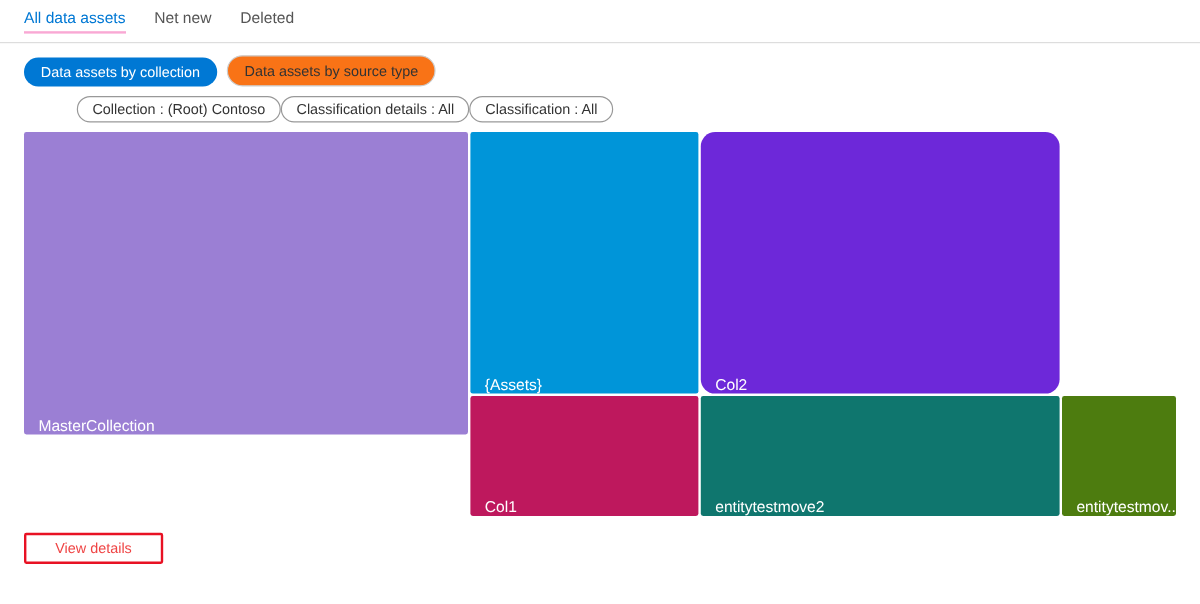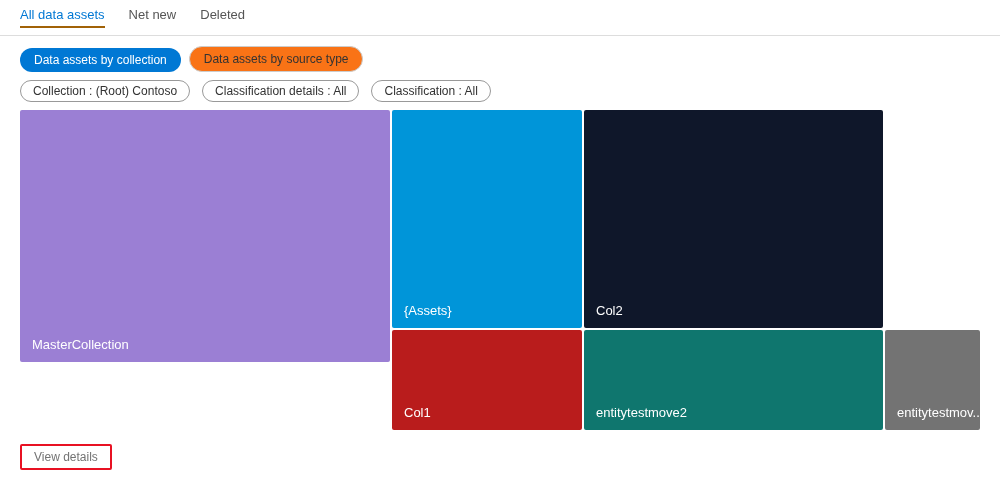--- a/index.html
+++ b/index.html
@@ -24,21 +24,21 @@
     .top-tab {
       font-size: 13px;
       color: #555;
       cursor: pointer;
       padding-bottom: 4px;
       border-bottom: 2px solid transparent;
       white-space: nowrap;
     }
     .top-tab.active {
       color: #0078d4;
-      border-bottom: 2px solid #a16207;
+      border-bottom: 2px solid #f9a8d4;
       font-weight: 500;
     }
 
     
     .view-selector {
       display: flex;
       align-items: flex-end;
       padding: 10px 20px 8px;
       gap: 8px;
     }
@@ -58,22 +58,23 @@
       background: #f97316;
       color: #333;
       border: 1px solid #ccc;
     }
 
     
     .filters-row {
       display: flex;
       align-items: flex-end;
       padding: 0 20px 8px;
-      gap: 12px;
+      gap: 0;
       flex-wrap: wrap;
+      margin-left: 44px;
     }
     .filter-chip {
       border: 1px solid #999;
       border-radius: 14px;
       padding: 3px 12px;
       font-size: 12px;
       color: #333;
       background: #fff;
       cursor: pointer;
       white-space: nowrap;
@@ -91,94 +92,94 @@
     
     .block-master {
       background: #9b7fd4;
       flex: 0 0 370px;
       height: 252px;
       position: relative;
       border-radius: 2px;
     }
     .block-label {
       position: absolute;
-      bottom: 10px;
+      bottom: 0;
       left: 12px;
       color: #fff;
       font-size: 13px;
       font-weight: 500;
     }
 
     
     .mid-col {
       display: flex;
       flex-direction: column;
       gap: 2px;
       flex: 0 0 190px;
     }
     .block-assets {
       background: #0095d9;
       flex: 1;
       position: relative;
       border-radius: 2px;
     }
     .block-col2 {
-      background: #b91c1c;
+      background: #be185d;
       height: 100px;
       position: relative;
       border-radius: 2px;
     }
 
     
     .right-col {
       display: flex;
       flex-direction: column;
       gap: 2px;
       flex: 1;
     }
     .block-col1 {
-      background: #0f172a;
-      flex: 1;
-      position: relative;
-      border-radius: 2px;
+      background: #6d28d9;
+      flex: 1;
+      position: relative;
+      border-radius: 12px;
     }
     .block-entity2 {
       background: #0f766e;
       height: 100px;
       flex: 0 0 auto;
       position: relative;
       border-radius: 2px;
     }
 
     
     .far-right-col {
       display: flex;
       flex-direction: column;
       gap: 2px;
       flex: 0 0 95px;
     }
     .block-entitymov {
-      background: #737373;
+      background: #4d7c0f;
       height: 100px;
       position: relative;
       border-radius: 2px;
       margin-top: auto;
     }
 
     
     .view-details-area {
       padding: 14px 20px;
     }
     .view-details-btn {
       border: 2px solid #e81123;
       background: #fff;
-      color: #737373;
+      color: #ef4444;
       font-size: 12px;
       font-family: inherit;
-      padding: 4px 12px;
+      padding: 4px 24px;
       cursor: pointer;
       border-radius: 2px;
     }
 
     
     .right-full {
       flex: 1;
       display: flex;
       gap: 2px;
       height: 320px;

